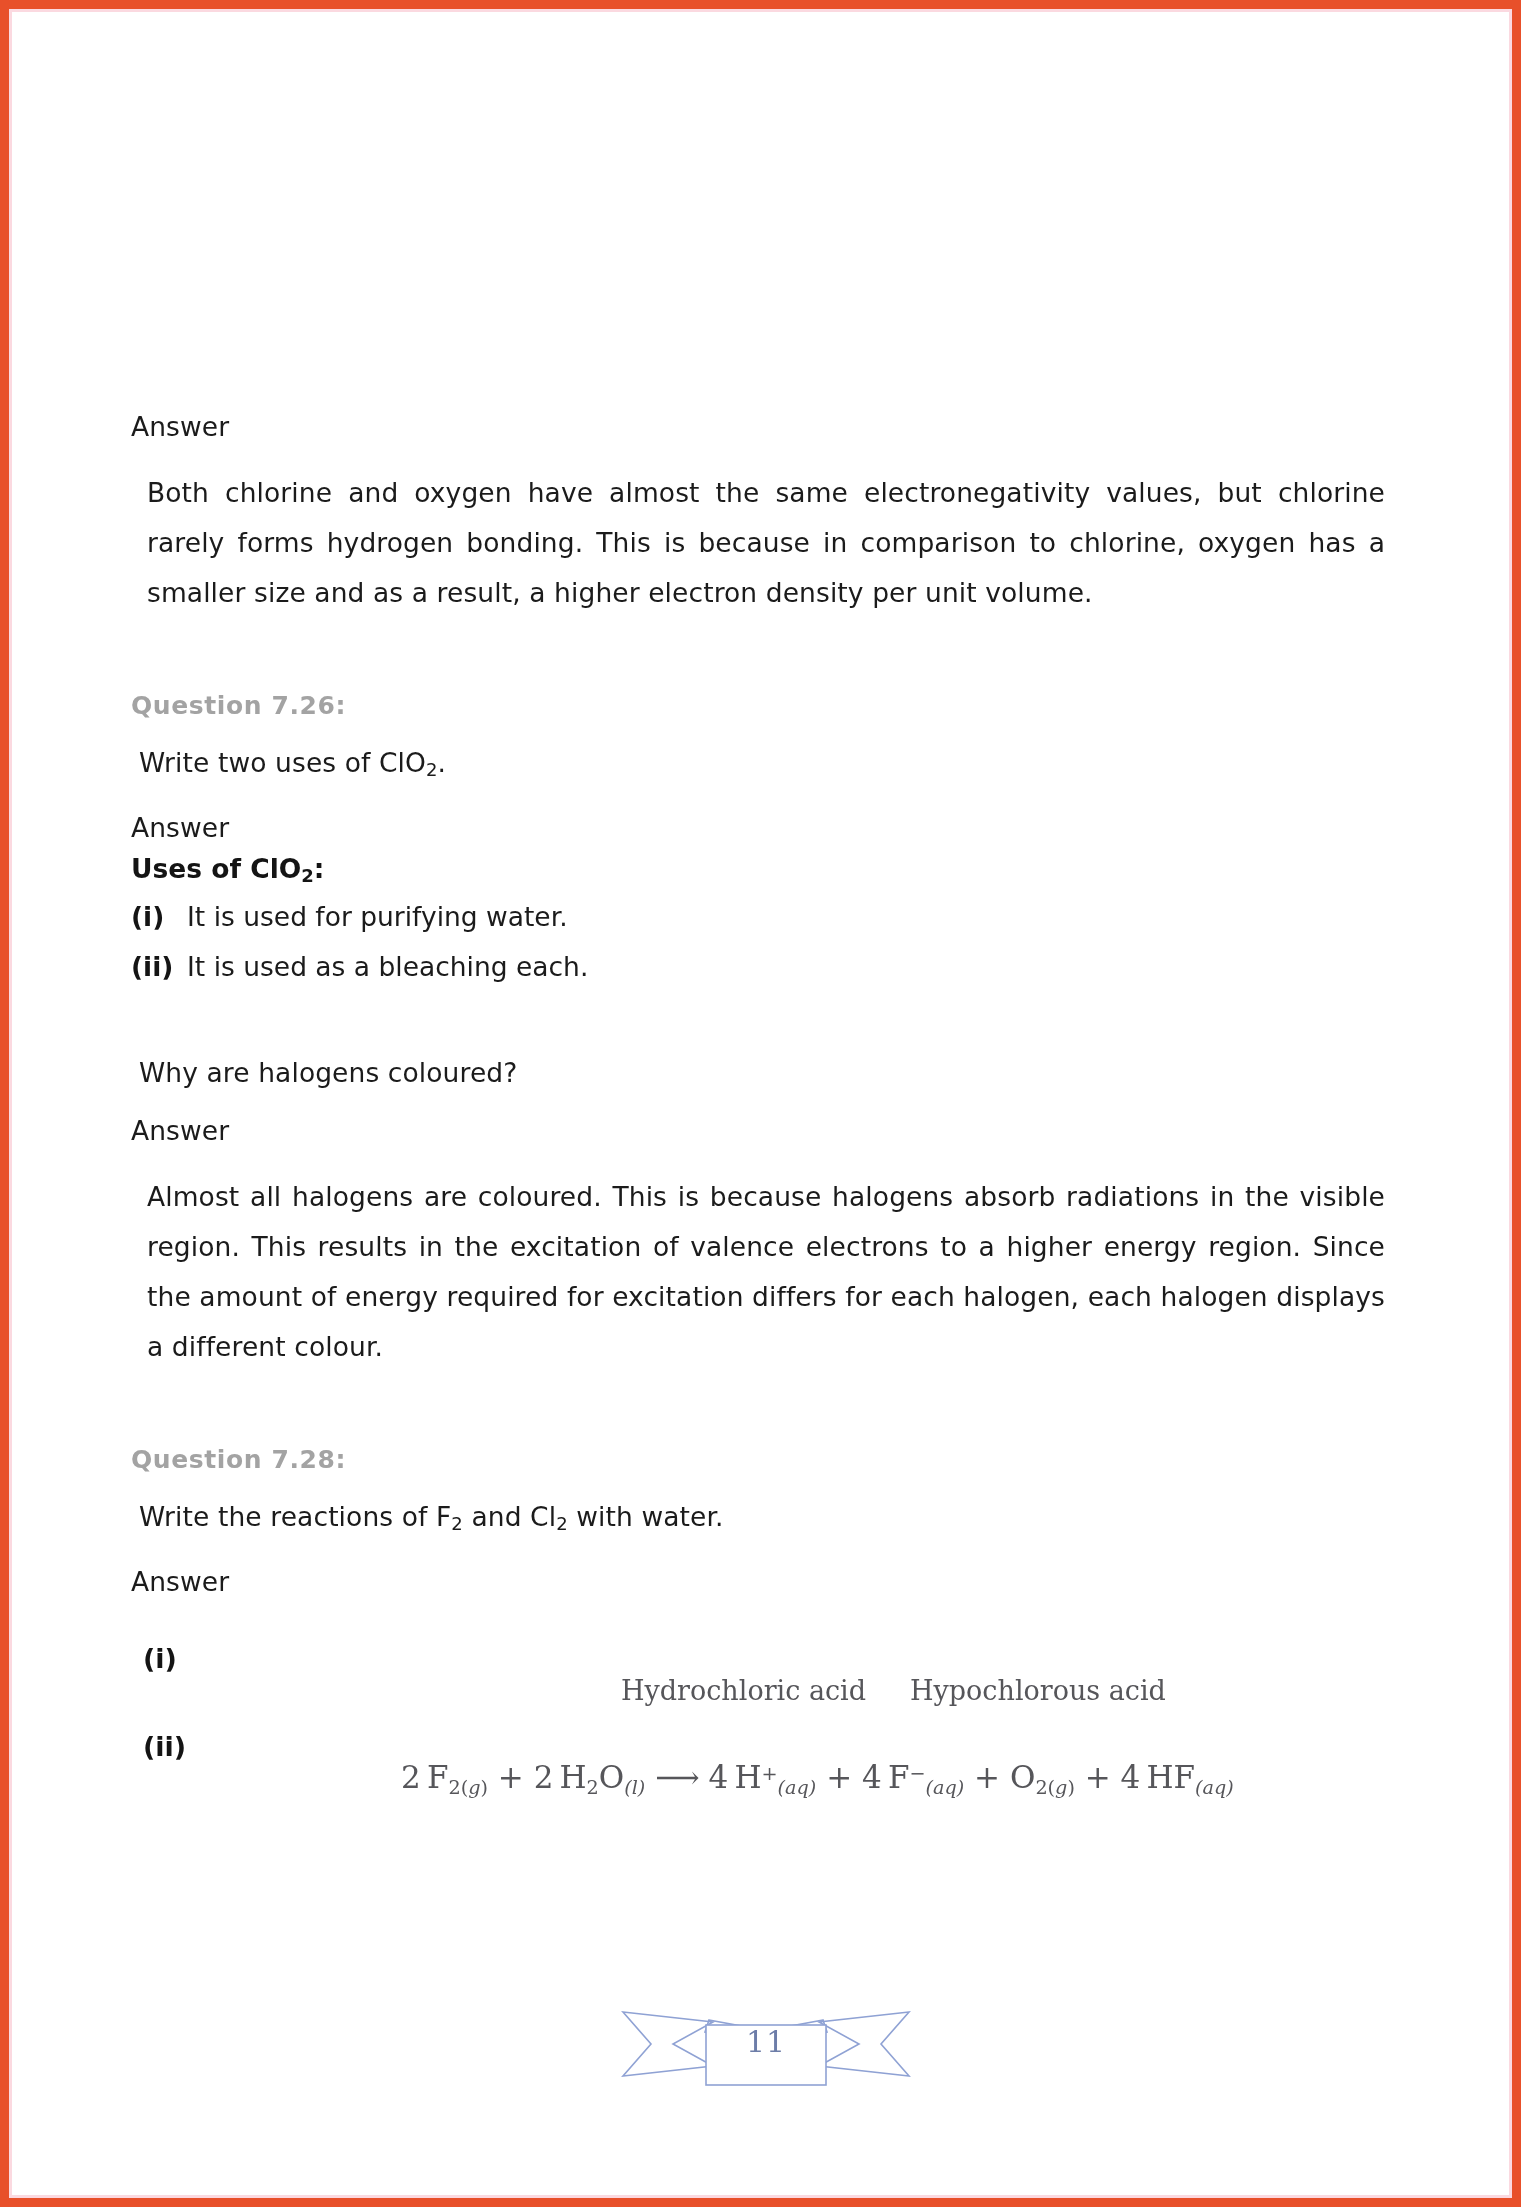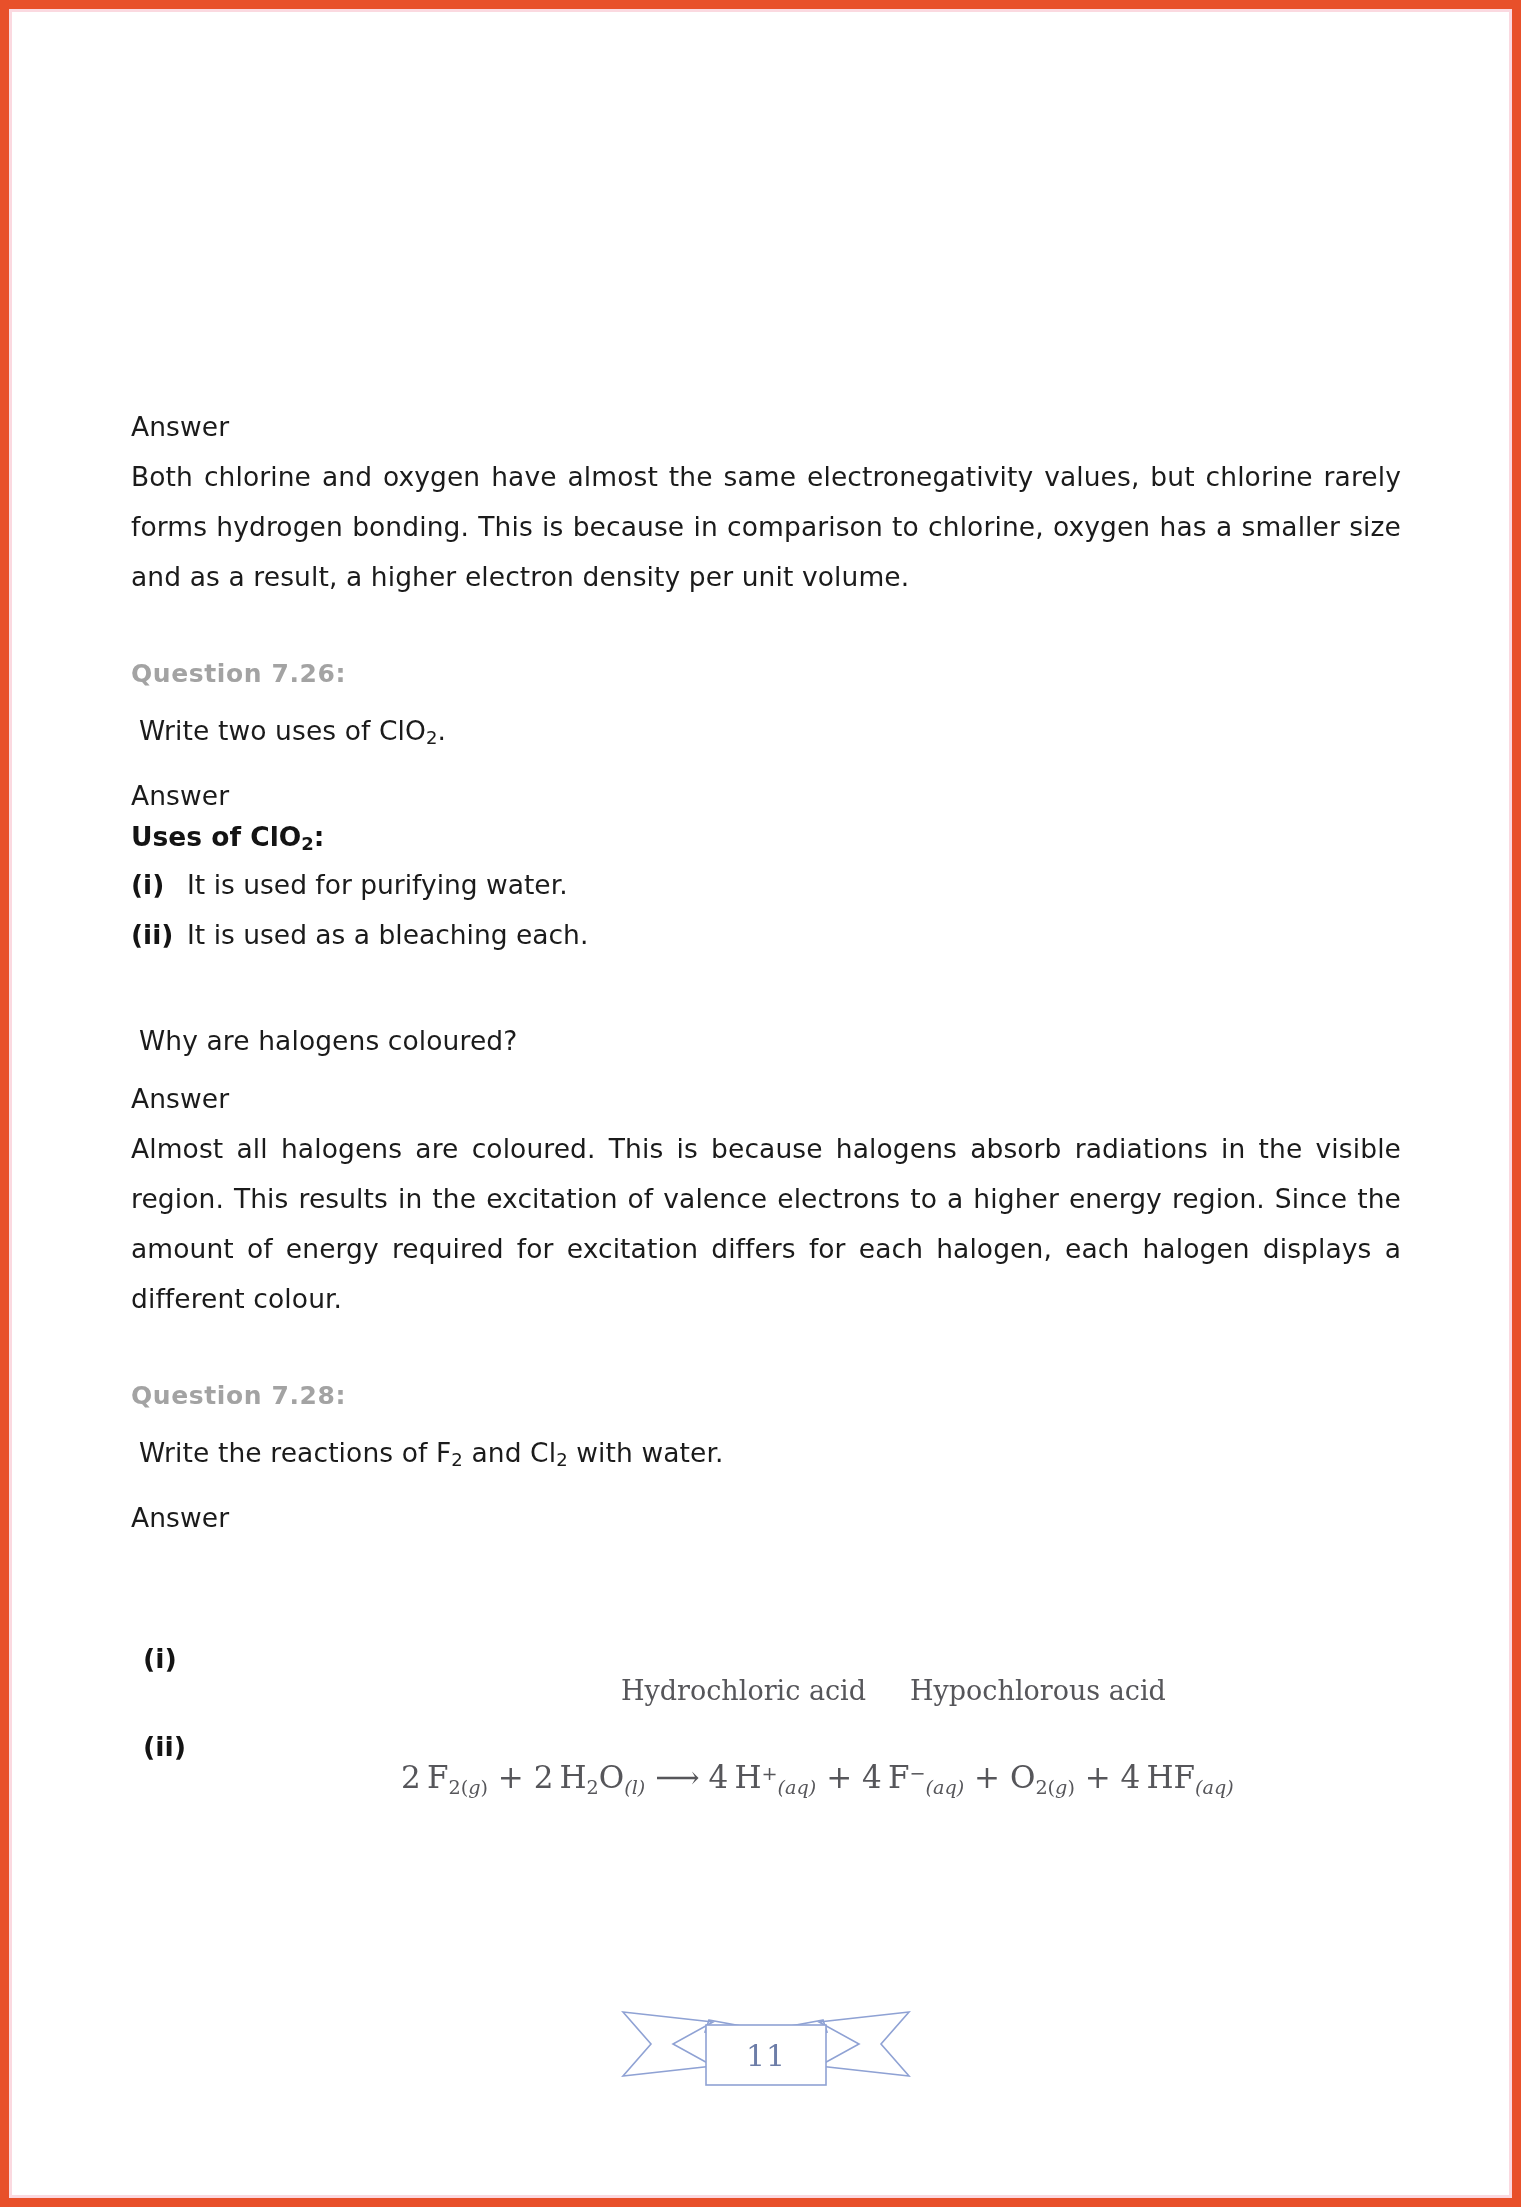--- a/index.html
+++ b/index.html
@@ -42,21 +42,21 @@
   .q-text {
     font-family: "DejaVu Sans", "Liberation Sans", sans-serif;
     font-size: 26.5px;
     line-height: 50px;
     color: #1b1b1b;
     letter-spacing: 0.1px;
   }
   .para {
     text-align: justify;
     text-justify: inter-word;
-    margin: 0;
+    margin: 16px;
   }
   .para.last-line-left { text-align-last: left; }
 
   .answer-label {
     margin: 0;
     line-height: 50px;
   }
 
   .q-heading {
     font-family: "DejaVu Sans", "Liberation Sans", sans-serif;
@@ -168,21 +168,21 @@
     position: absolute;
     left: 612px;
     top: 1983px;
     width: 290px;
     height: 104px;
   }
   .footer-ribbon svg { display: block; }
   .page-number {
     position: absolute;
     left: 0;
-    top: 46px;
+    top: 32px;
     width: 290px;
     text-align: center;
     font-family: "DejaVu Serif", "Liberation Serif", serif;
     font-size: 30px;
     color: #6d7da8;
     letter-spacing: 1px;
   }
 </style>
 </head>
 <body>

